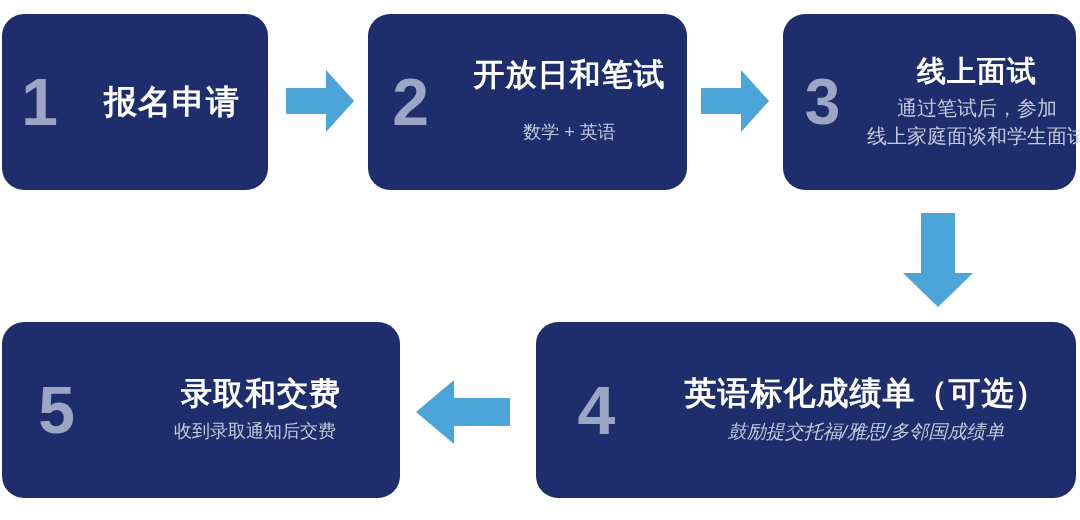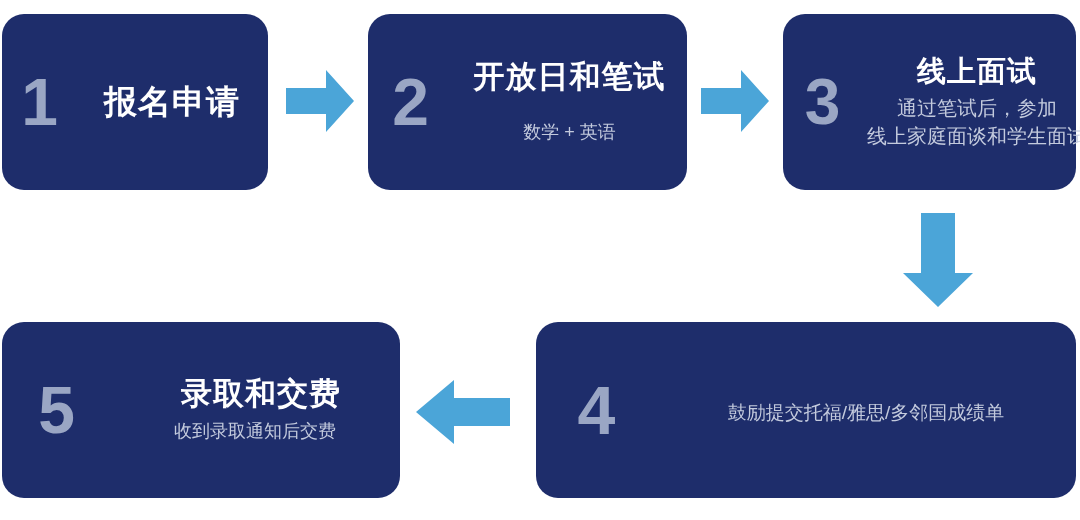--- a/index.html
+++ b/index.html
@@ -71,30 +71,30 @@
   #card-1 { left: 2px;   top: 14px;  width: 266px; height: 176px; }
   #card-2 { left: 368px; top: 14px;  width: 319px; height: 176px; }
   #card-3 { left: 783px; top: 14px;  width: 293px; height: 176px; }
   #card-4 { left: 536px; top: 322px; width: 540px; height: 176px; }
   #card-5 { left: 2px;   top: 322px; width: 398px; height: 176px; }
 
   #card-1 .step-number { width: 74px; font-size: 66px; }
   #card-1 .step-title  { font-size: 33px; }
 
   #card-2 .step-number { width: 84px; font-size: 66px; }
-  #card-2 .step-title  { font-size: 31px; }
+  #card-2 .step-title  { font-size: 31px; font-family: Liberation Mono, monospace; }
   #card-2 .step-sub    { font-size: 18px; margin-top: 24px; }
 
   #card-3 .step-number { width: 78px; font-size: 64px; }
   #card-3 .step-title  { font-size: 29px; }
   #card-3 .step-sub    { font-size: 20px; }
 
   #card-4 .step-number { width: 120px; font-size: 68px; }
   #card-4 .step-title  { font-size: 32px; }
-  #card-4 .step-sub    { font-size: 19px; }
+  #card-4 .step-sub    { font-size: 19px; font-style: italic; }
 
   #card-5 .step-number { width: 108px; font-size: 66px; }
   #card-5 .step-title  { font-size: 31px; margin-left: 12px; }
   #card-5 .step-sub    { font-size: 18px; }
 
   
   .flow-arrow {
     position: absolute;
     display: block;
   }
@@ -144,20 +144,21 @@
     </div>
   </div>
 
   <svg class="flow-arrow" id="arrow-3-4" viewBox="0 0 70 94">
     <polygon points="18,0 52,0 52,60 70,60 35,94 0,60 18,60" fill="#4ba5d8"></polygon>
   </svg>
 
   <div class="step-card" id="card-4">
     <div class="step-number">4</div>
     <div class="step-textcol">
+      <div class="step-title">英语标化成绩单（可选）</div>
       <div class="step-sub">
         <span class="sub-line">鼓励提交托福/雅思/多邻国成绩单</span>
       </div>
     </div>
   </div>
 
   <svg class="flow-arrow" id="arrow-4-5" viewBox="0 0 94 64">
     <polygon points="94,18 38,18 38,0 0,32 38,64 38,46 94,46" fill="#4ba5d8"></polygon>
   </svg>
 

